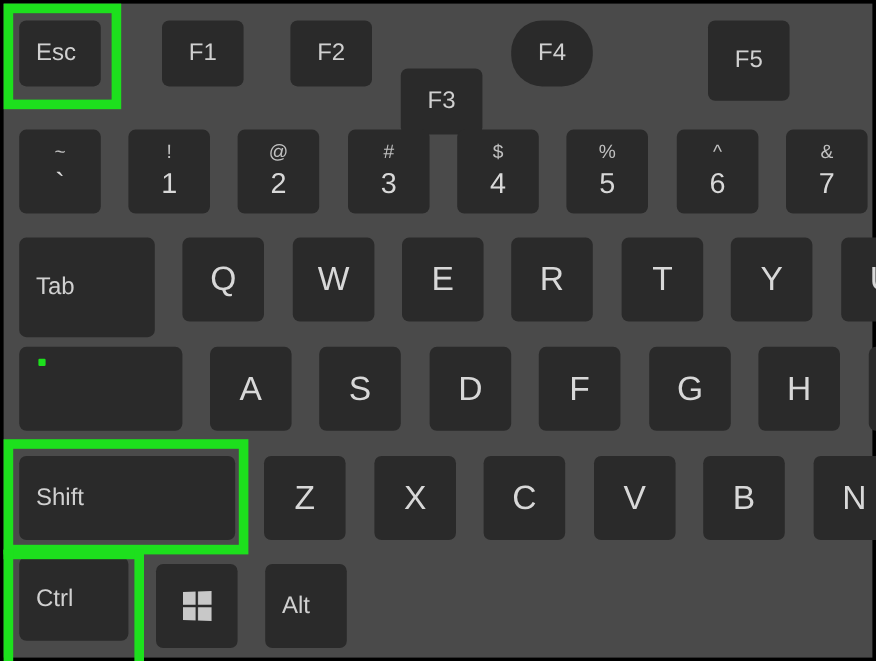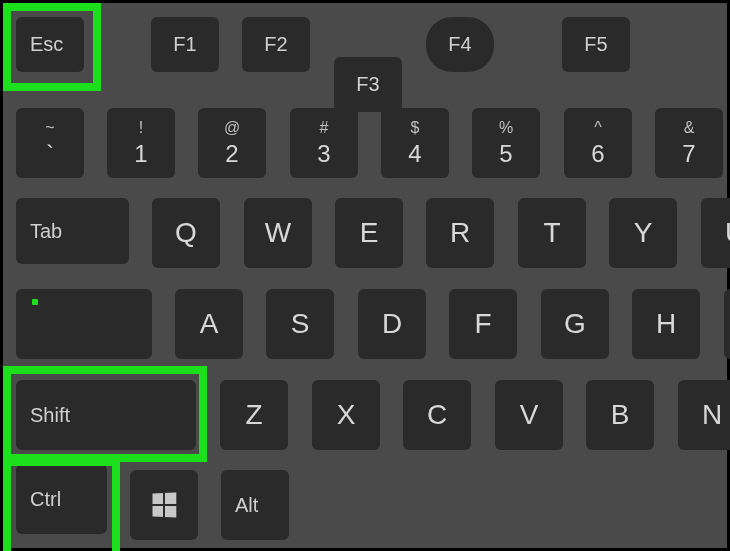--- a/index.html
+++ b/index.html
@@ -81,33 +81,33 @@
     }
   </style>
 </head>
 <body>
 
 <div class="keyboard-area">
 
   <div class="key small-label" style="left:13px; top:14px; width:68px; height:55px;">
     <span>Esc</span>
   </div>
-  <div class="key" style="left:148px; top:14px; width:68px; height:55px;">
+  <div class="key" style="left:132px; top:14px; width:68px; height:55px;">
     <span>F1</span>
   </div>
   <div class="key" style="left:239px; top:14px; width:68px; height:55px;">
     <span>F2</span>
   </div>
   <div class="key" style="left:331px; top:14px; width:68px; height:55px;margin-top:40px;">
     <span>F3</span>
   </div>
   <div class="key" style="left:423px; top:14px; width:68px; height:55px;border-radius:26px;">
     <span>F4</span>
   </div>
-  <div class="key" style="left:559px; top:14px; width:68px; height:55px;">
+  <div class="key" style="left:587px; top:14px; width:68px; height:67px;">
     <span>F5</span>
   </div>
 
   <div class="key num" style="left:13px; top:105px; width:68px; height:70px;">
     <span class="upper">~</span>
     <span class="lower">`</span>
   </div>
   <div class="key num" style="left:104px; top:105px; width:68px; height:70px;">
     <span class="upper">!</span>
     <span class="lower">1</span>
@@ -130,21 +130,21 @@
   </div>
   <div class="key num" style="left:561px; top:105px; width:68px; height:70px;">
     <span class="upper">^</span>
     <span class="lower">6</span>
   </div>
   <div class="key num" style="left:652px; top:105px; width:68px; height:70px;">
     <span class="upper">&amp;</span>
     <span class="lower">7</span>
   </div>
 
-  <div class="key small-label" style="left:13px; top:195px; width:113px; height:66px;">
+  <div class="key small-label" style="left:13px; top:195px; width:113px; height:83px;">
     <span>Tab</span>
   </div>
   <div class="key letter" style="left:149px; top:195px; width:68px; height:70px;">
     <span>Q</span>
   </div>
   <div class="key letter" style="left:241px; top:195px; width:68px; height:70px;">
     <span>W</span>
   </div>
   <div class="key letter" style="left:332px; top:195px; width:68px; height:70px;">
     <span>E</span>

